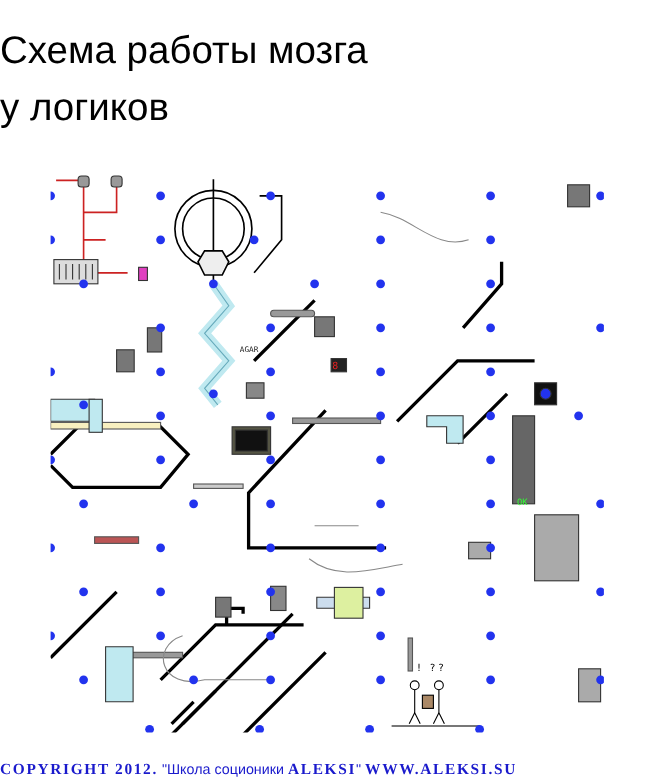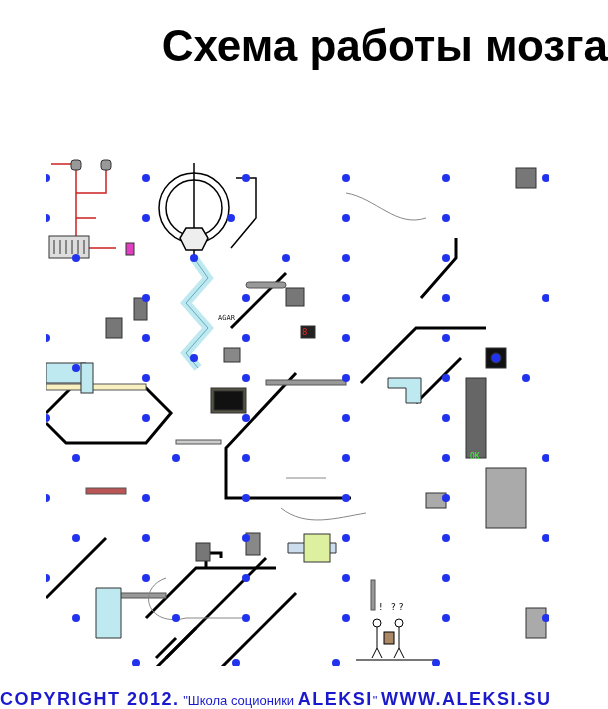--- a/index.html
+++ b/index.html
@@ -1,27 +1,28 @@
 <!DOCTYPE html>
 <html><head>
 <meta charset="utf-8">
 <style>
   html,body{margin:0;padding:0;background:#fff;}
   body{width:608px;height:709px;position:relative;overflow:hidden;font-family:"Liberation Sans",sans-serif;}
-  .title{position:absolute;left:0;top:20px;width:608px;text-align:right;font-size:44px;line-height:52px;color:#000;font-family:"Liberation Sans",sans-serif;font-weight:bold;}
+  .title{position:absolute;left:0;top:20px;width:608px;text-align:left;font-size:35px;line-height:52px;color:#000;font-family:"Liberation Sans",sans-serif;}
   .diagram{position:absolute;left:46px;top:158px;width:503px;height:508px;}
   .footer{position:absolute;left:0;top:690px;width:608px;height:19px;white-space:nowrap;color:#1a1acc;font-size:15px;line-height:19px;}
-  .footer .big{font-family:Liberation Sans, sans-serif;font-weight:bold;letter-spacing:1.5px;font-size:18px;}
+  .footer .big{font-family:Liberation Serif, serif;font-weight:bold;letter-spacing:1.5px;font-size:14px;}
   .footer .small{font-family:"Liberation Sans",sans-serif;font-size:13px;}
 </style>
 </head>
 <body>
 
 <div class="title">
   <div>Схема работы мозга</div>
+  <div>у логиков</div>
 </div>
 
 <div class="diagram">
 <svg width="503" height="508" viewBox="0 0 503 508" xmlns="http://www.w3.org/2000/svg">
 
   <g stroke="#cc2222" stroke-width="1.5" fill="none">
     <path d="M5 6 H25 M30 8 V35 H60 V8 M30 35 V90 H70 M30 60 H50"></path>
   </g>
   <g fill="#999" stroke="#333">
     <rect x="25" y="2" width="10" height="10" rx="3"></rect>

